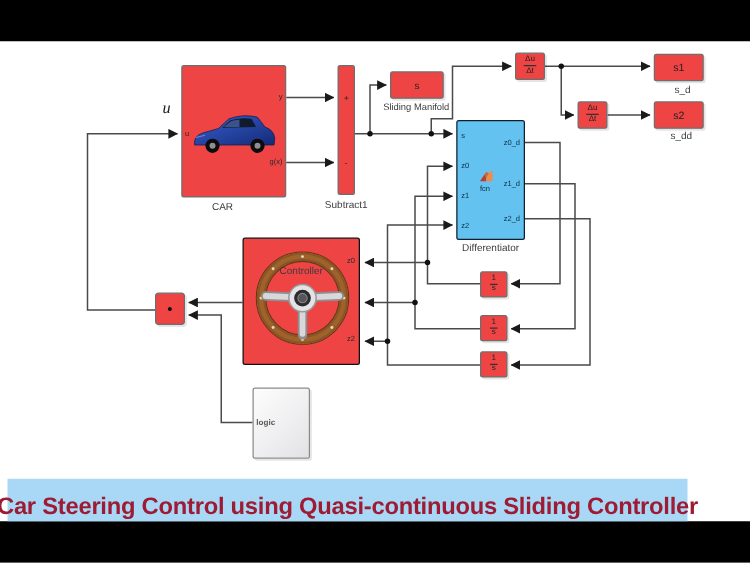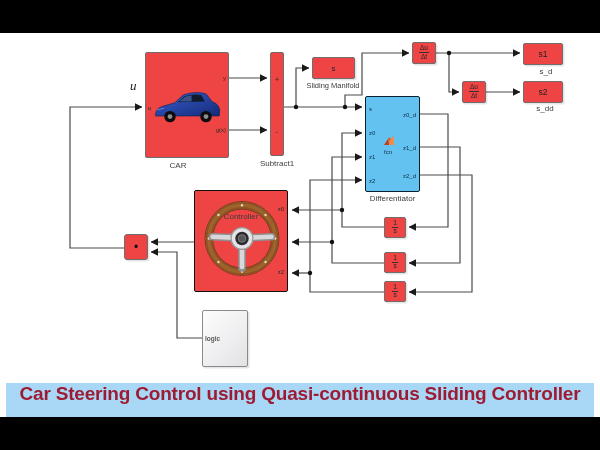--- a/index.html
+++ b/index.html
@@ -22,22 +22,22 @@
   .frac .den{display:block;border-top:1px solid #333;padding-top:0.5px;}
   .frac .num{display:block;padding:0 1px;}
   .diff{background:var(--diff-fill,#63C2EF);border:1.6px solid #0c2030;}
   .diff .port{color:#0d2b45;}
   .sig-u{position:absolute;font-family:"Liberation Serif",serif;font-style:italic;
          font-size:13px;color:#1a1a1a;z-index:3;}
   .logicblk{background:linear-gradient(135deg,#fdfdfd 0%,#efeff1 55%,#e2e2e5 100%);
             border:1.2px solid #8a8a8a;}
   .logicblk .port{color:#5a5a5a;font-weight:bold;font-size:6.5px;}
   .dotblk{border-radius:3px;}
-  .banner{position:absolute;left:6px;top:383px;width:588px;height:34px;
-          background:var(--banner-bg,#A8D8F5);display:flex;align-items:flex-start;justify-content:center;
+  .banner{position:absolute;left:6px;top:383px;width:544px;height:34px;
+          background:var(--banner-bg,#A8D8F5);display:flex;align-items:flex-end;justify-content:center;
           z-index:4;}
   .banner span{font-size:19px;font-weight:bold;letter-spacing:-0.2px;
                color:var(--banner-text,#9E1B34);white-space:nowrap;}
 </style>
 </head>
 <body>
 
 <div class="frame">
   <div class="bar top"></div>
   <div class="bar bottom"></div>

